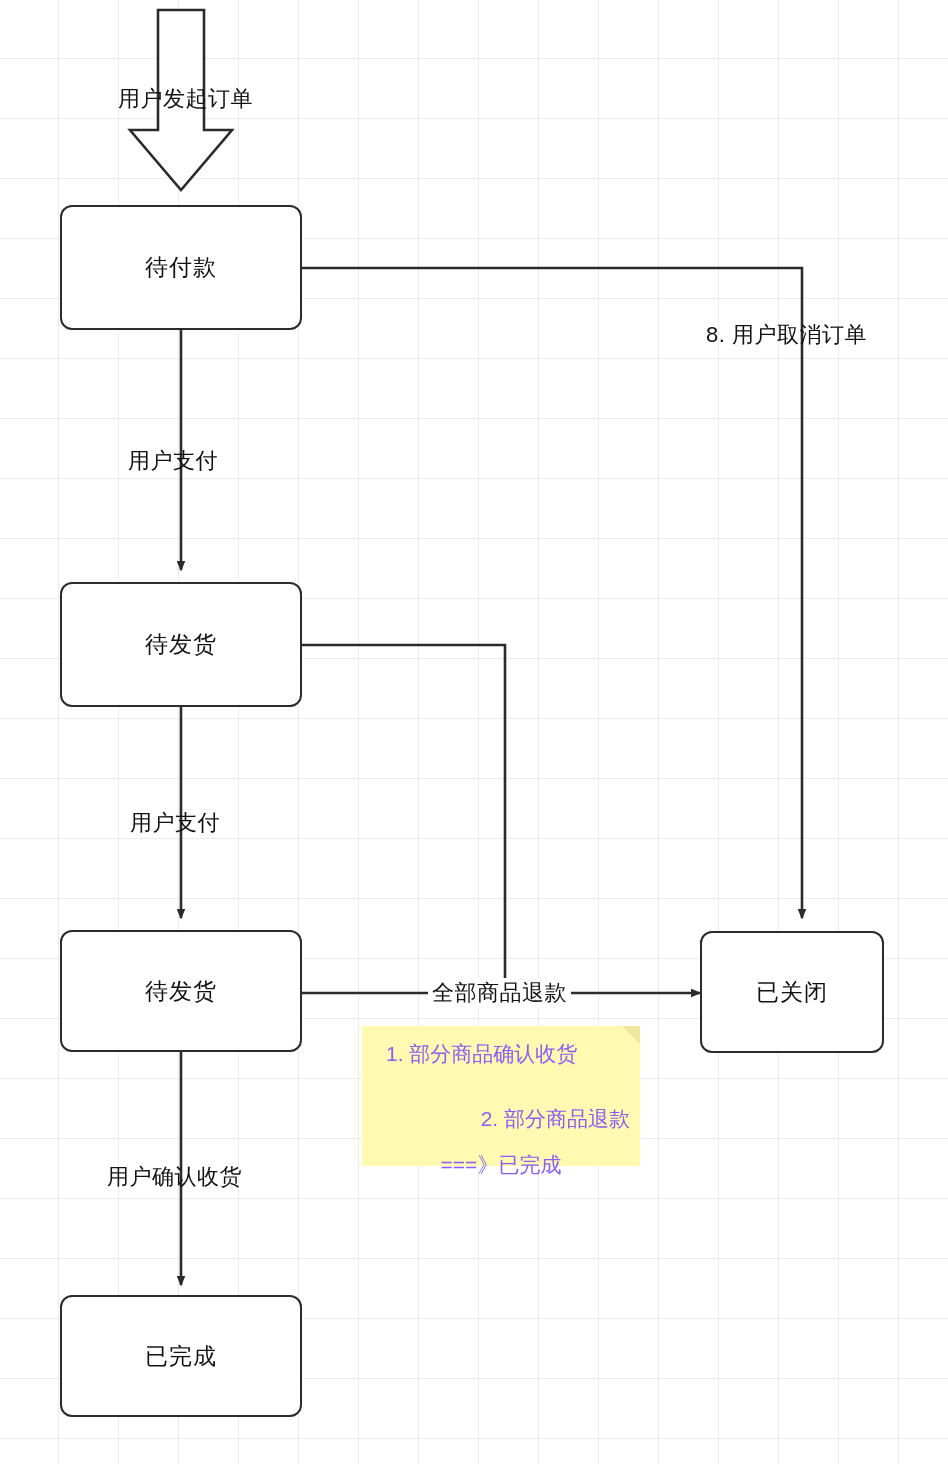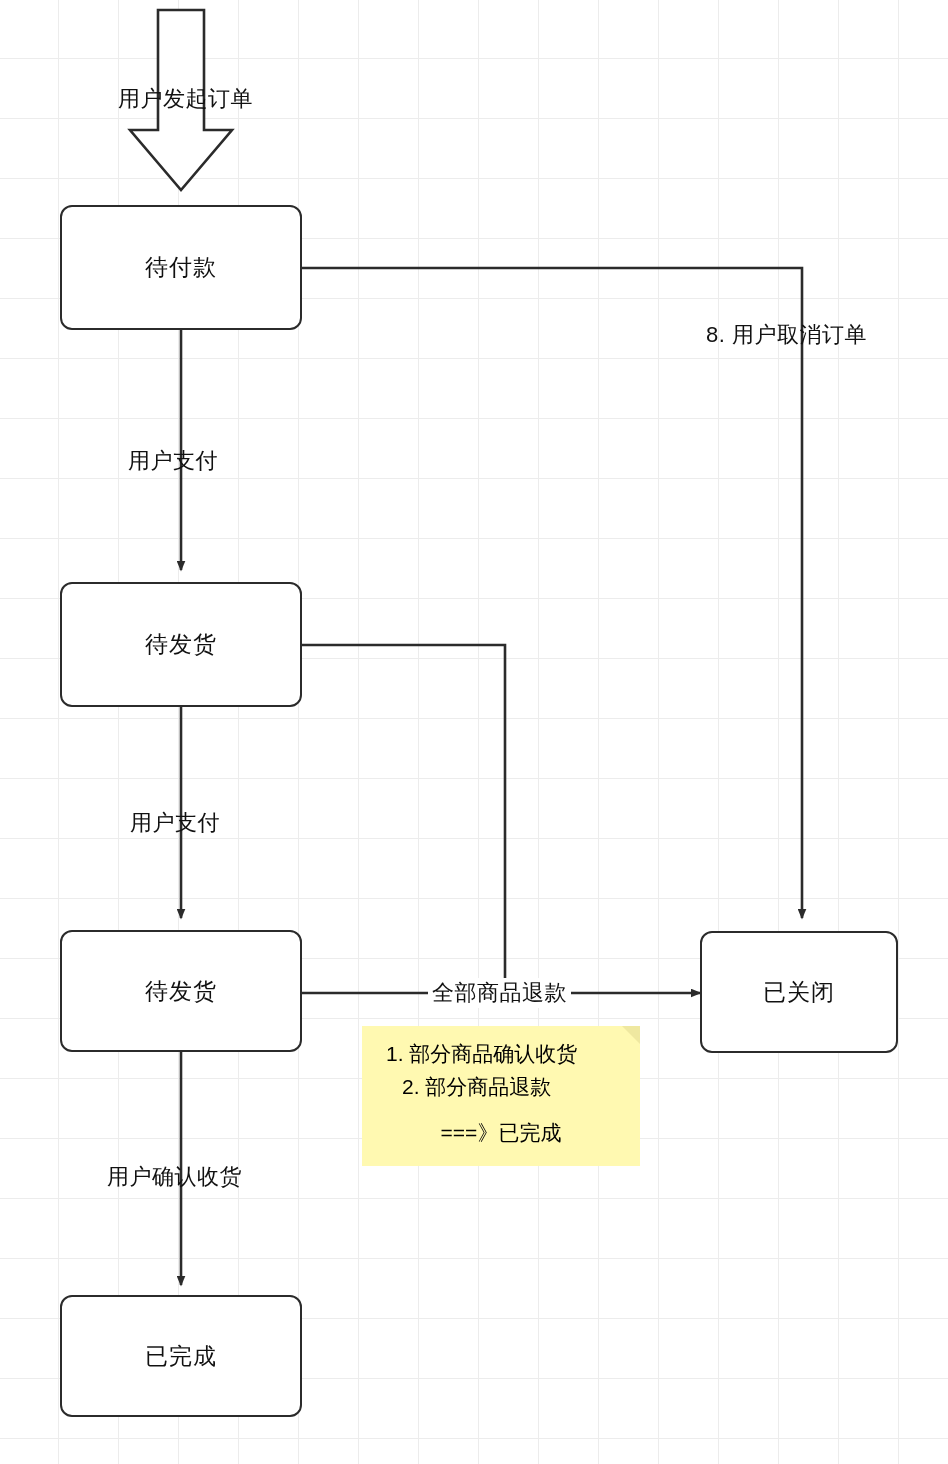--- a/index.html
+++ b/index.html
@@ -38,37 +38,37 @@
     font-size: 22px;
     color: #111111;
     white-space: nowrap;
     letter-spacing: 0.5px;
   }
   .note {
     position: absolute;
     box-sizing: border-box;
     background: #fff9b1;
     font-size: 21px;
-    color: #000000;
+    color: #8b5cf6;
     line-height: 1.55;
     padding: 12px 10px 10px 10px;
     text-align: center;
   }
   .note .note-corner {
     position: absolute;
     top: 0;
     right: 0;
     width: 0;
     height: 0;
     border-top: 18px solid #efe8a0;
     border-left: 18px solid transparent;
   }
   .note-line { display: block; }
   .note-line.indent-a { text-align: left; padding-left: 14px; }
-  .note-line.indent-b { text-align: left; padding-left: 30px; }
+  .note-line.indent-b { text-align: right; padding-left: 30px; margin-top: 32px; }
   .note-line.spaced { margin-top: 14px; }
   svg.wires {
     position: absolute;
     left: 0;
     top: 0;
     width: 948px;
     height: 1464px;
     pointer-events: none;
   }
   svg.wires path, svg.wires line {
@@ -115,21 +115,21 @@
   </div>
 
   <div class="node" style="left:60px; top:582px; width:242px; height:125px;">
     <span>待发货</span>
   </div>
 
   <div class="node" style="left:60px; top:930px; width:242px; height:122px;">
     <span>待发货</span>
   </div>
 
-  <div class="node" style="left:700px; top:931px; width:198px; height:122px;">
+  <div class="node" style="left:700px; top:931px; width:184px; height:122px;">
     <span>已关闭</span>
   </div>
 
   <div class="node" style="left:60px; top:1295px; width:242px; height:122px;align-items:center;">
     <span>已完成</span>
   </div>
 
   <div class="edge-label" style="left:102px; top:84px;margin-left:16px;">
     <span>用户发起订单</span>
   </div>

